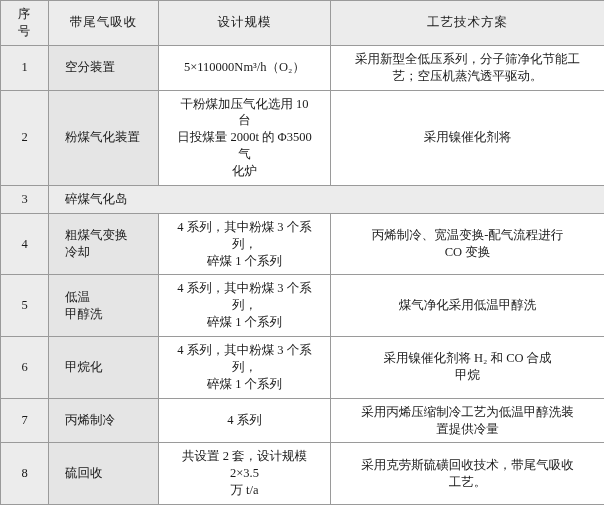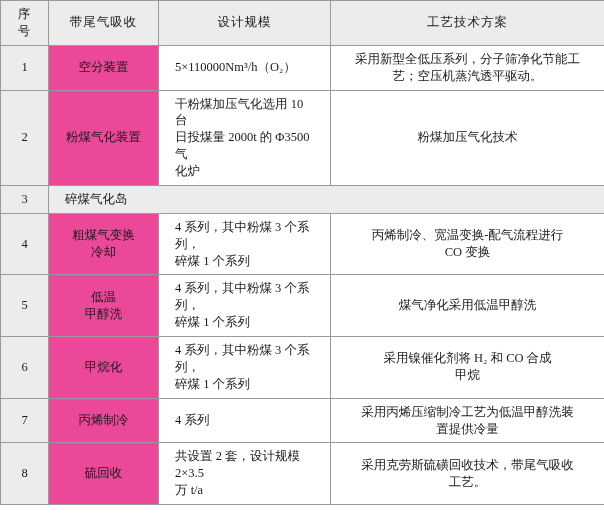--- a/index.html
+++ b/index.html
@@ -39,26 +39,26 @@
   col.c-name  { width: 110px; }
   col.c-scale { width: 172px; }
   col.c-tech  { width: 274px; }
 
   td.col-no {
     text-align: center;
     background: #ececec;
     font-size: 12.5px;
   }
   td.col-name {
-    background: #ec4899;
-    text-align: center;
+    background: #e5e5e5;
+    text-align: left;
     padding-left: 8px;
   }
   td.col-scale {
-    text-align: left;
+    text-align: center;
     padding-left: 8px;
   }
   td.col-tech {
     text-align: center;
     padding-left: 8px;
   }
   td.span-row {
     background: #ececec;
     text-align: left;
     padding-left: 8px;
@@ -90,21 +90,21 @@
         <td class="col-name"><span class="cell-text">空分装置</span></td>
         <td class="col-scale"><span class="cell-text">5×110000Nm³/h（O₂）</span></td>
         <td class="col-tech"><span class="cell-text">采用新型全低压系列，分子筛净化节能工艺；空压机蒸汽透平驱动。</span></td>
       </tr>
       <tr>
         <td class="col-no">2</td>
         <td class="col-name"><span class="cell-text">粉煤气化装置</span></td>
         <td class="col-scale"><span class="cell-text">干粉煤加压气化选用 10 台
 日投煤量 2000t 的 Φ3500 气
 化炉</span></td>
-        <td class="col-tech"><span class="cell-text">粉煤加压气化技术</span></td>
+        <td class="col-tech"><span class="cell-text">采用镍催化剂将</span></td>
       </tr>
       <tr>
         <td class="col-no">3</td>
         <td class="span-row" colspan="3">碎煤气化岛</td>
       </tr>
       <tr>
         <td class="col-no">4</td>
         <td class="col-name"><span class="cell-text">粗煤气变换
 冷却</span></td>
         <td class="col-scale"><span class="cell-text">4 系列，其中粉煤 3 个系列，

